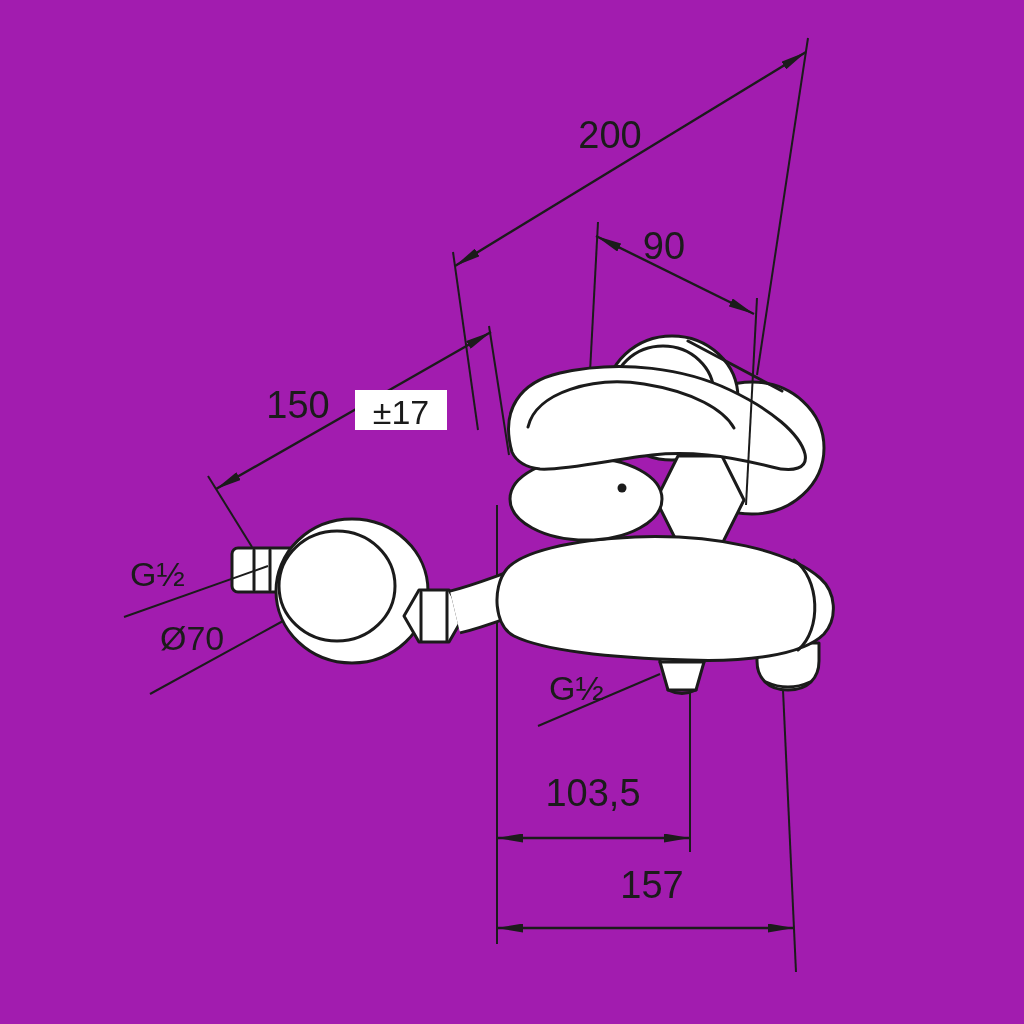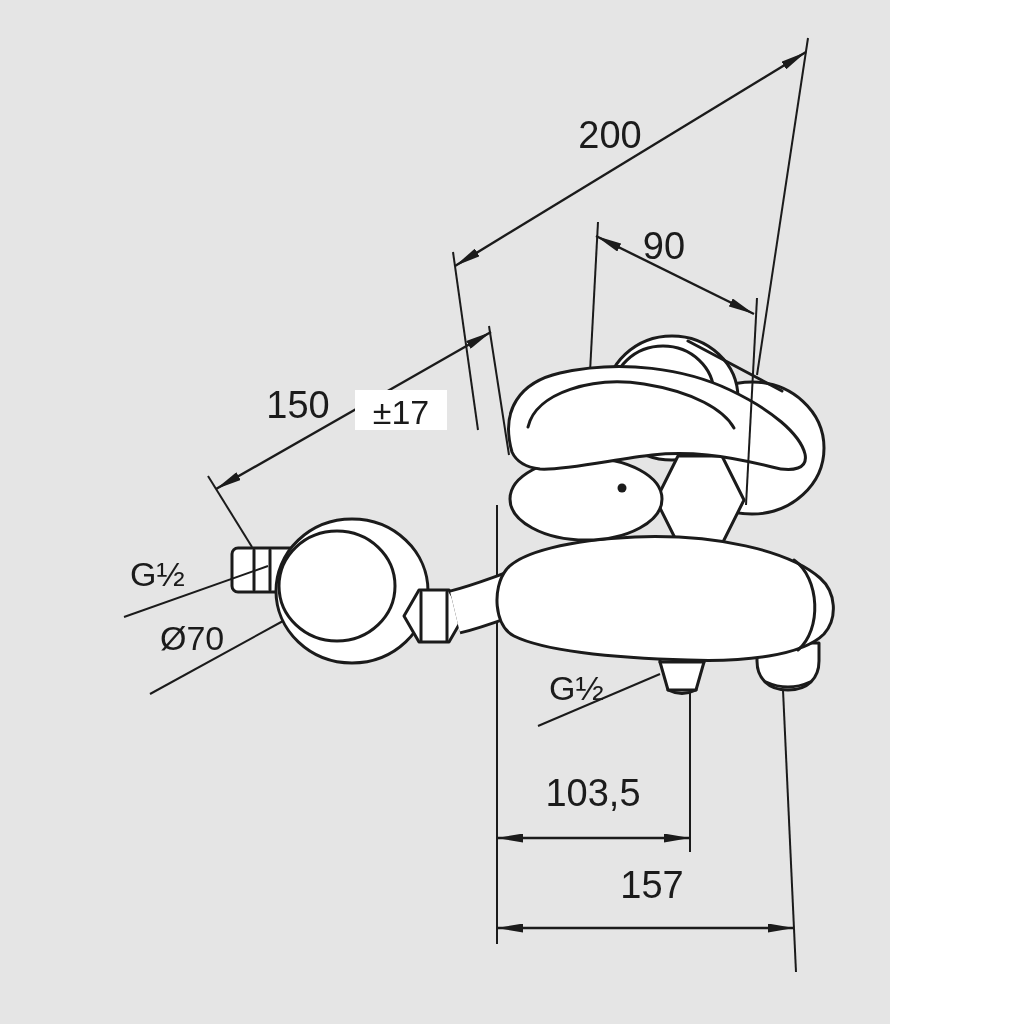--- a/index.html
+++ b/index.html
@@ -5,23 +5,23 @@
   html, body {
     margin: 0;
     padding: 0;
     width: 1024px;
     height: 1024px;
     background: #ffffff;
     font-family: "Liberation Sans", sans-serif;
   }
   .canvas {
     position: relative;
-    width: 890px;
+    width: 1024px;
     height: 1024px;
-    background: #e5e5e5;
+    background: #a21caf;
     overflow: hidden;
     text-align: right;
   }
   svg { display: block; }
   
   .draw {
     stroke: #1b1b1b;
     stroke-width: 3;
     fill: #ffffff;
     stroke-linejoin: round;

